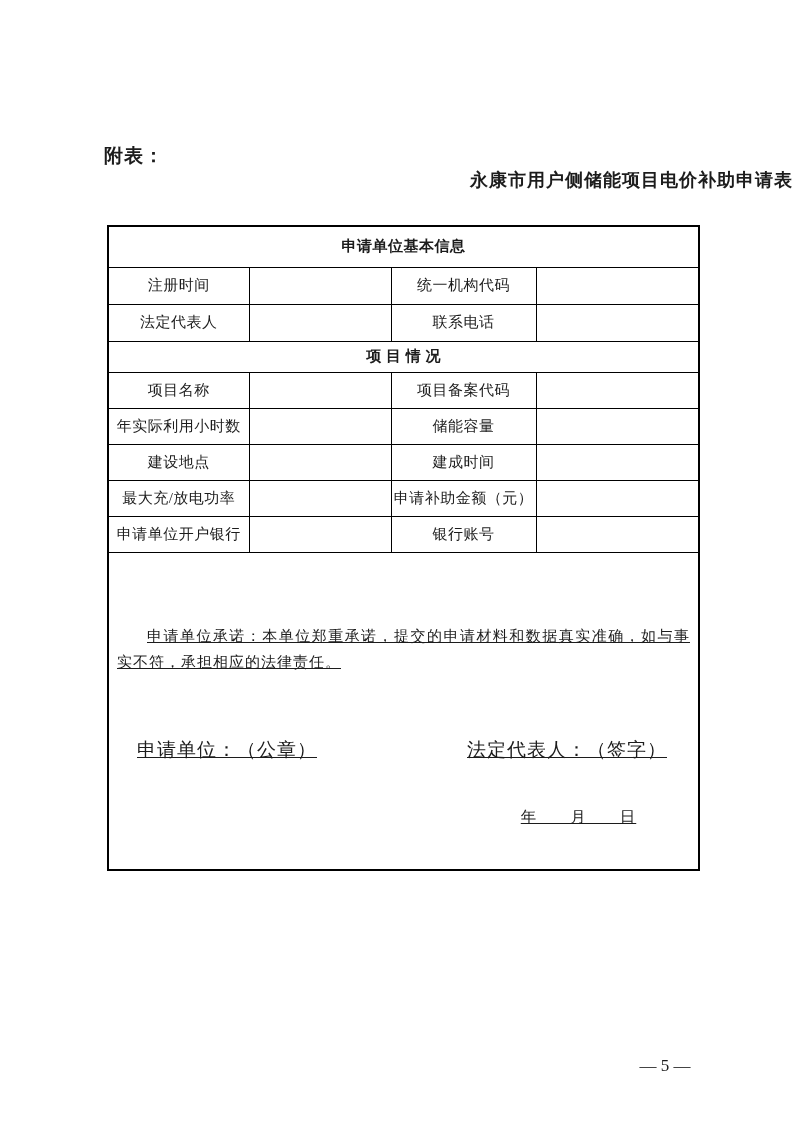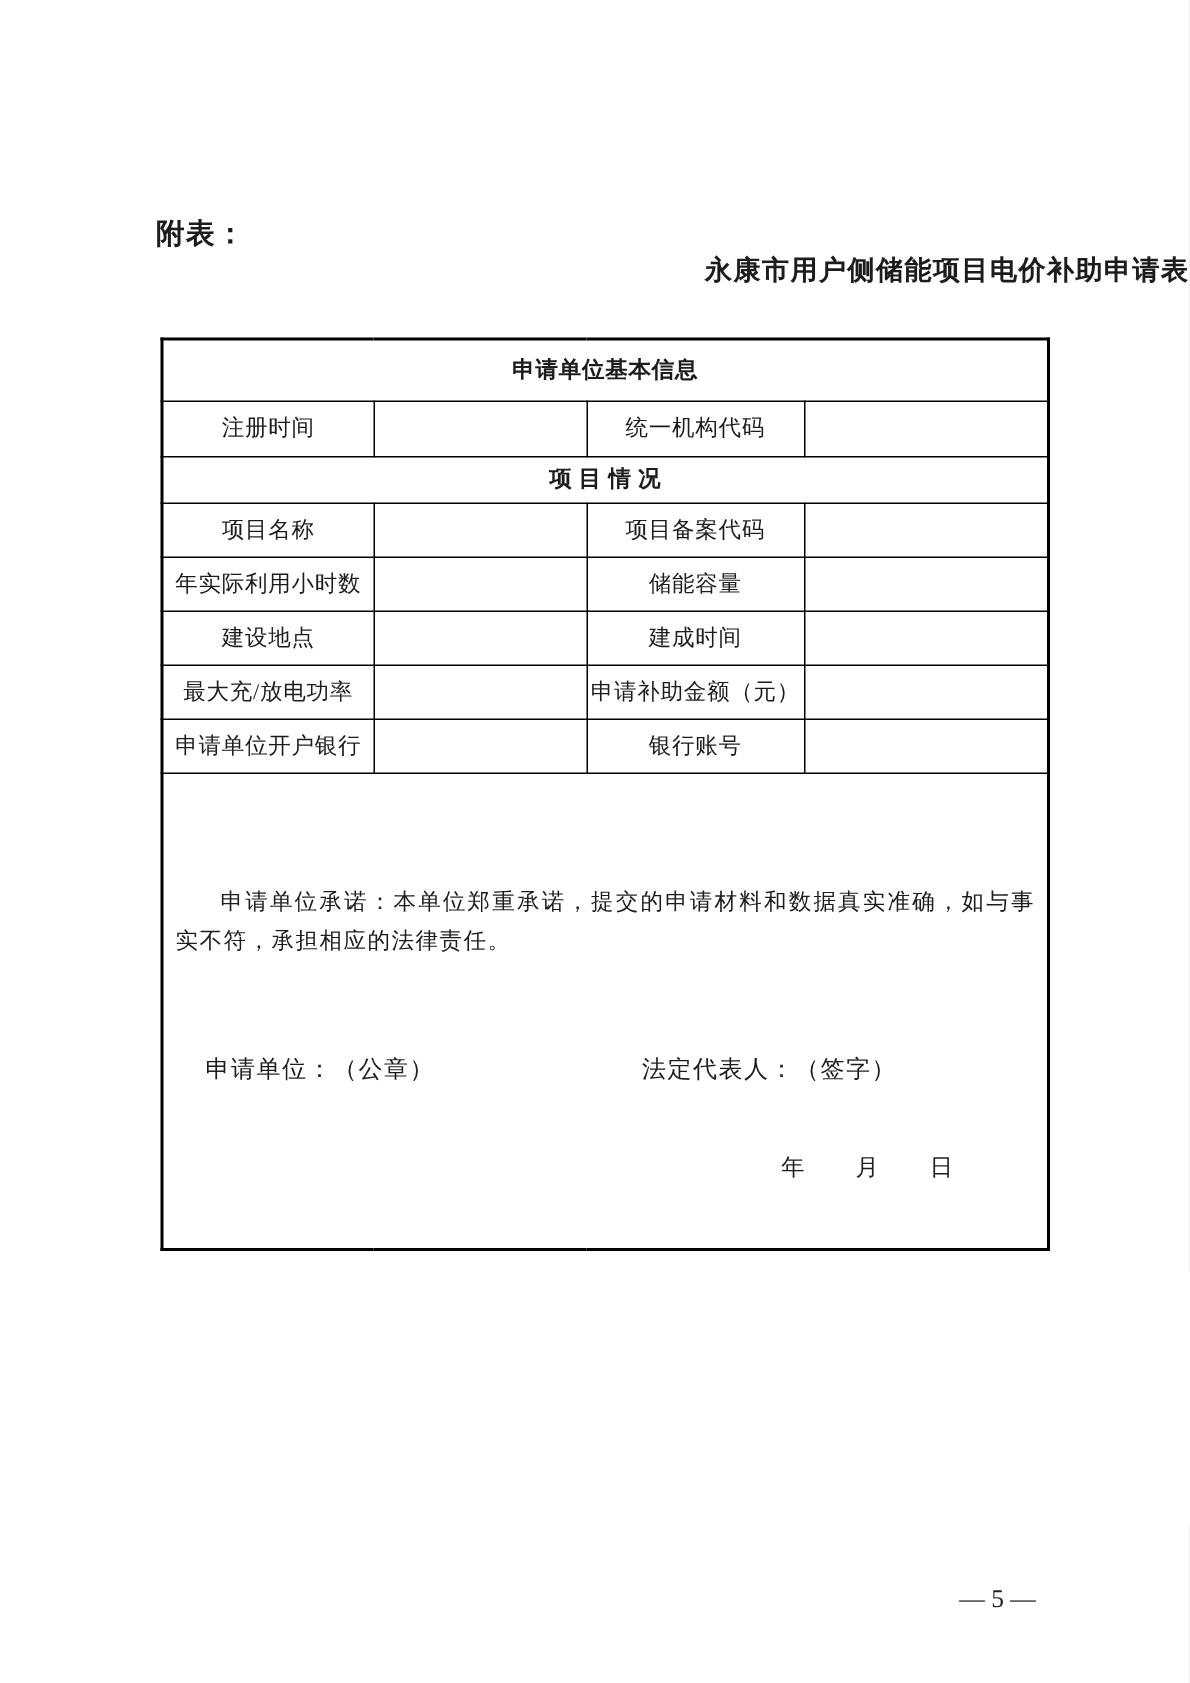--- a/index.html
+++ b/index.html
@@ -42,34 +42,36 @@
     font-size:16px;
   }
   tr.hdr1{height:41px;}
   tr.s1{height:37px;}
   tr.hdr2{height:31px;}
   tr.s2{height:36px;}
   tr.big{height:318px;}
   td.commit-cell{
     vertical-align:top;
     text-align:left;
+    text-decoration:underline;
   }
   .commitment-text{
     margin:30px 8px 0 8px;
     text-indent:2em;
     font-size:15px;
     line-height:26px;
     letter-spacing:1px;
     text-align:justify;
   }
   .signature-row{
     display:flex;
     margin-top:62px;
-    font-size:16px;
+    font-size:19px;
     letter-spacing:1px;
+    gap:12px;
   }
   .sig-applicant{margin-left:28px;}
   .sig-representative{margin-left:138px;}
   .date-row{
     margin-top:44px;
     padding-left:350px;
     font-size:15.5px;
     letter-spacing:1px;
     text-align:center;
   }
@@ -99,20 +101,26 @@
     </colgroup>
     <tbody>
       <tr class="hdr1">
         <td class="section-header" colspan="4">申请单位基本信息</td>
       </tr>
 
       <tr class="s1">
         <td>注册时间</td>
         <td></td>
         <td>统一机构代码</td>
+        <td></td>
+      </tr>
+      <tr class="s1">
+        <td>法定代表人</td>
+        <td></td>
+        <td>联系电话</td>
         <td></td>
       </tr>
 
       <tr class="hdr2">
         <td class="section-header" colspan="4">项 目 情 况</td>
       </tr>
 
       <tr class="s2">
         <td>项目名称</td>
         <td></td>

